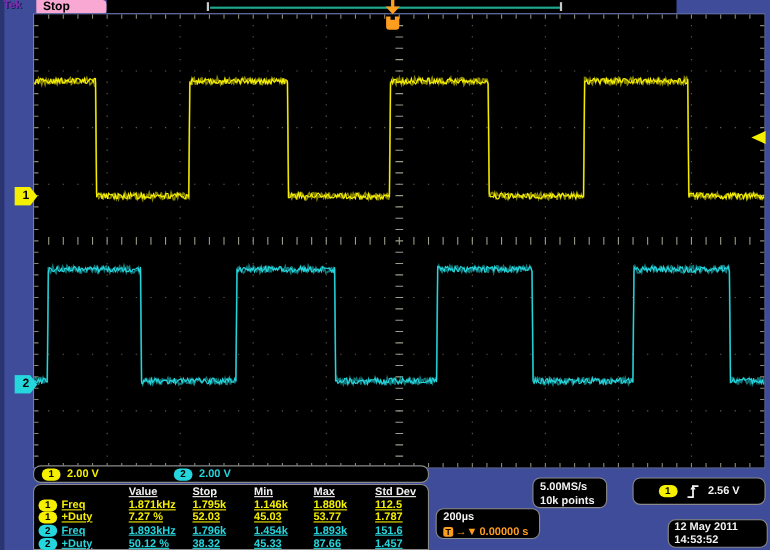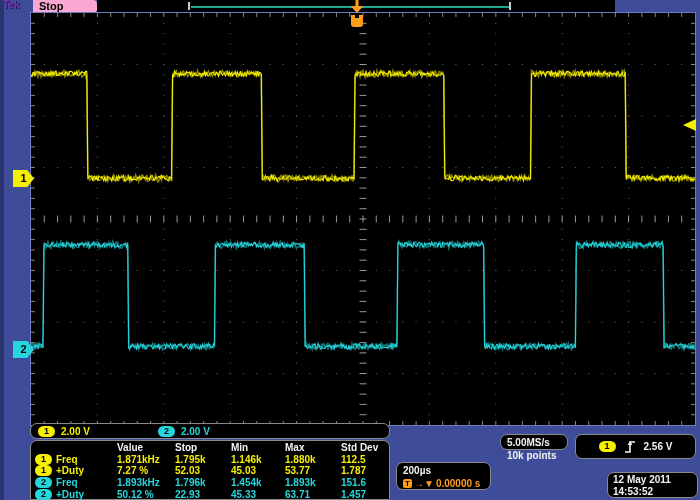--- a/index.html
+++ b/index.html
@@ -38,28 +38,28 @@
 
   
   .blackbox { background:#000; border:1px solid #8a8a8a; border-radius:7px; color:#f2f2f2; }
   .ch-scale-bar { left:30px; top:423px; width:360px; height:16px; display:flex; align-items:center; gap:6px; padding-left:7px; }
   .badge { display:inline-block; width:17px; height:11px; border-radius:6px; color:#000; font-size:9px; line-height:11px; text-align:center; flex:none; }
   .b1 { background:#f5ef00; } .b2 { background:#25d6dd; }
   .c1 { color:#f5ef00; } .c2 { color:#25d6dd; }
   .scale-txt { font-size:10px; margin-right:62px; }
 
   .meas-panel { left:30px; top:440px; width:360px; height:60px; border-radius:7px 7px 0 0; padding:1px 0 0 4px; }
-  .meas-row { display:grid; grid-template-columns:82px 58px 56px 54px 56px 48px; height:11.6px; align-items:center; font-size:10px; }
+  .meas-row { display:grid; grid-template-columns:82px 58px 56px 54px 56px 48px; height:11.6px; align-items:center; font-size:10px;text-decoration:underline; }
   .meas-row .lbl { display:flex; align-items:center; gap:4px; }
   .meas-head { color:#f2f2f2; }
 
   .hbox { left:396px; top:434px; width:95px; height:28px; padding:1px 0 0 6px; font-size:10px; line-height:13px;margin-top:28px; }
   .delay-line { color:#ff9d1e; display:flex; align-items:center; gap:2px; }
   .t-flag { display:inline-block; width:9px; height:9px; background:#ff9d1e; color:#000; font-size:8px; line-height:9px; text-align:center; border-radius:2px; flex:none; }
-  .abox { left:500px; top:434px; width:68px; height:16px; padding:1px 0 0 6px; font-size:10px; line-height:13px; }
+  .abox { left:484px; top:434px; width:68px; height:28px; padding:1px 0 0 6px; font-size:10px; line-height:13px; }
   .tbox { left:575px; top:434px; width:121px; height:25px; display:flex; align-items:center; justify-content:center; gap:8px; font-size:10px; }
   .dtbox { left:607px; top:472px; width:91px; height:26px; padding:1px 0 0 5px; font-size:10px; line-height:12px; }
 
   .left-dark-edge { left:0; top:0; width:4px; height:500px; background:#2a3470; }
 </style>
 </head>
 <body>
 
 <div class="abs left-dark-edge"></div>
 
@@ -152,23 +152,23 @@
     <span>1.893k</span>
     <span>151.6</span>
   </div>
 
   <div class="meas-row c2">
     <span class="lbl">
         <span class="badge b2">2</span>
         <span>+Duty</span>
       </span>
     <span>50.12 %</span>
-    <span>22.93</span>
+    <span>38.32</span>
     <span>45.33</span>
-    <span>63.71</span>
+    <span>87.66</span>
     <span>1.457</span>
   </div>
 </div>
 
 <div class="abs blackbox hbox">
   <div>200µs</div>
   <div class="delay-line">
     <span class="t-flag">T</span>
     <span>→▼</span>
     <span>0.00000 s</span>

